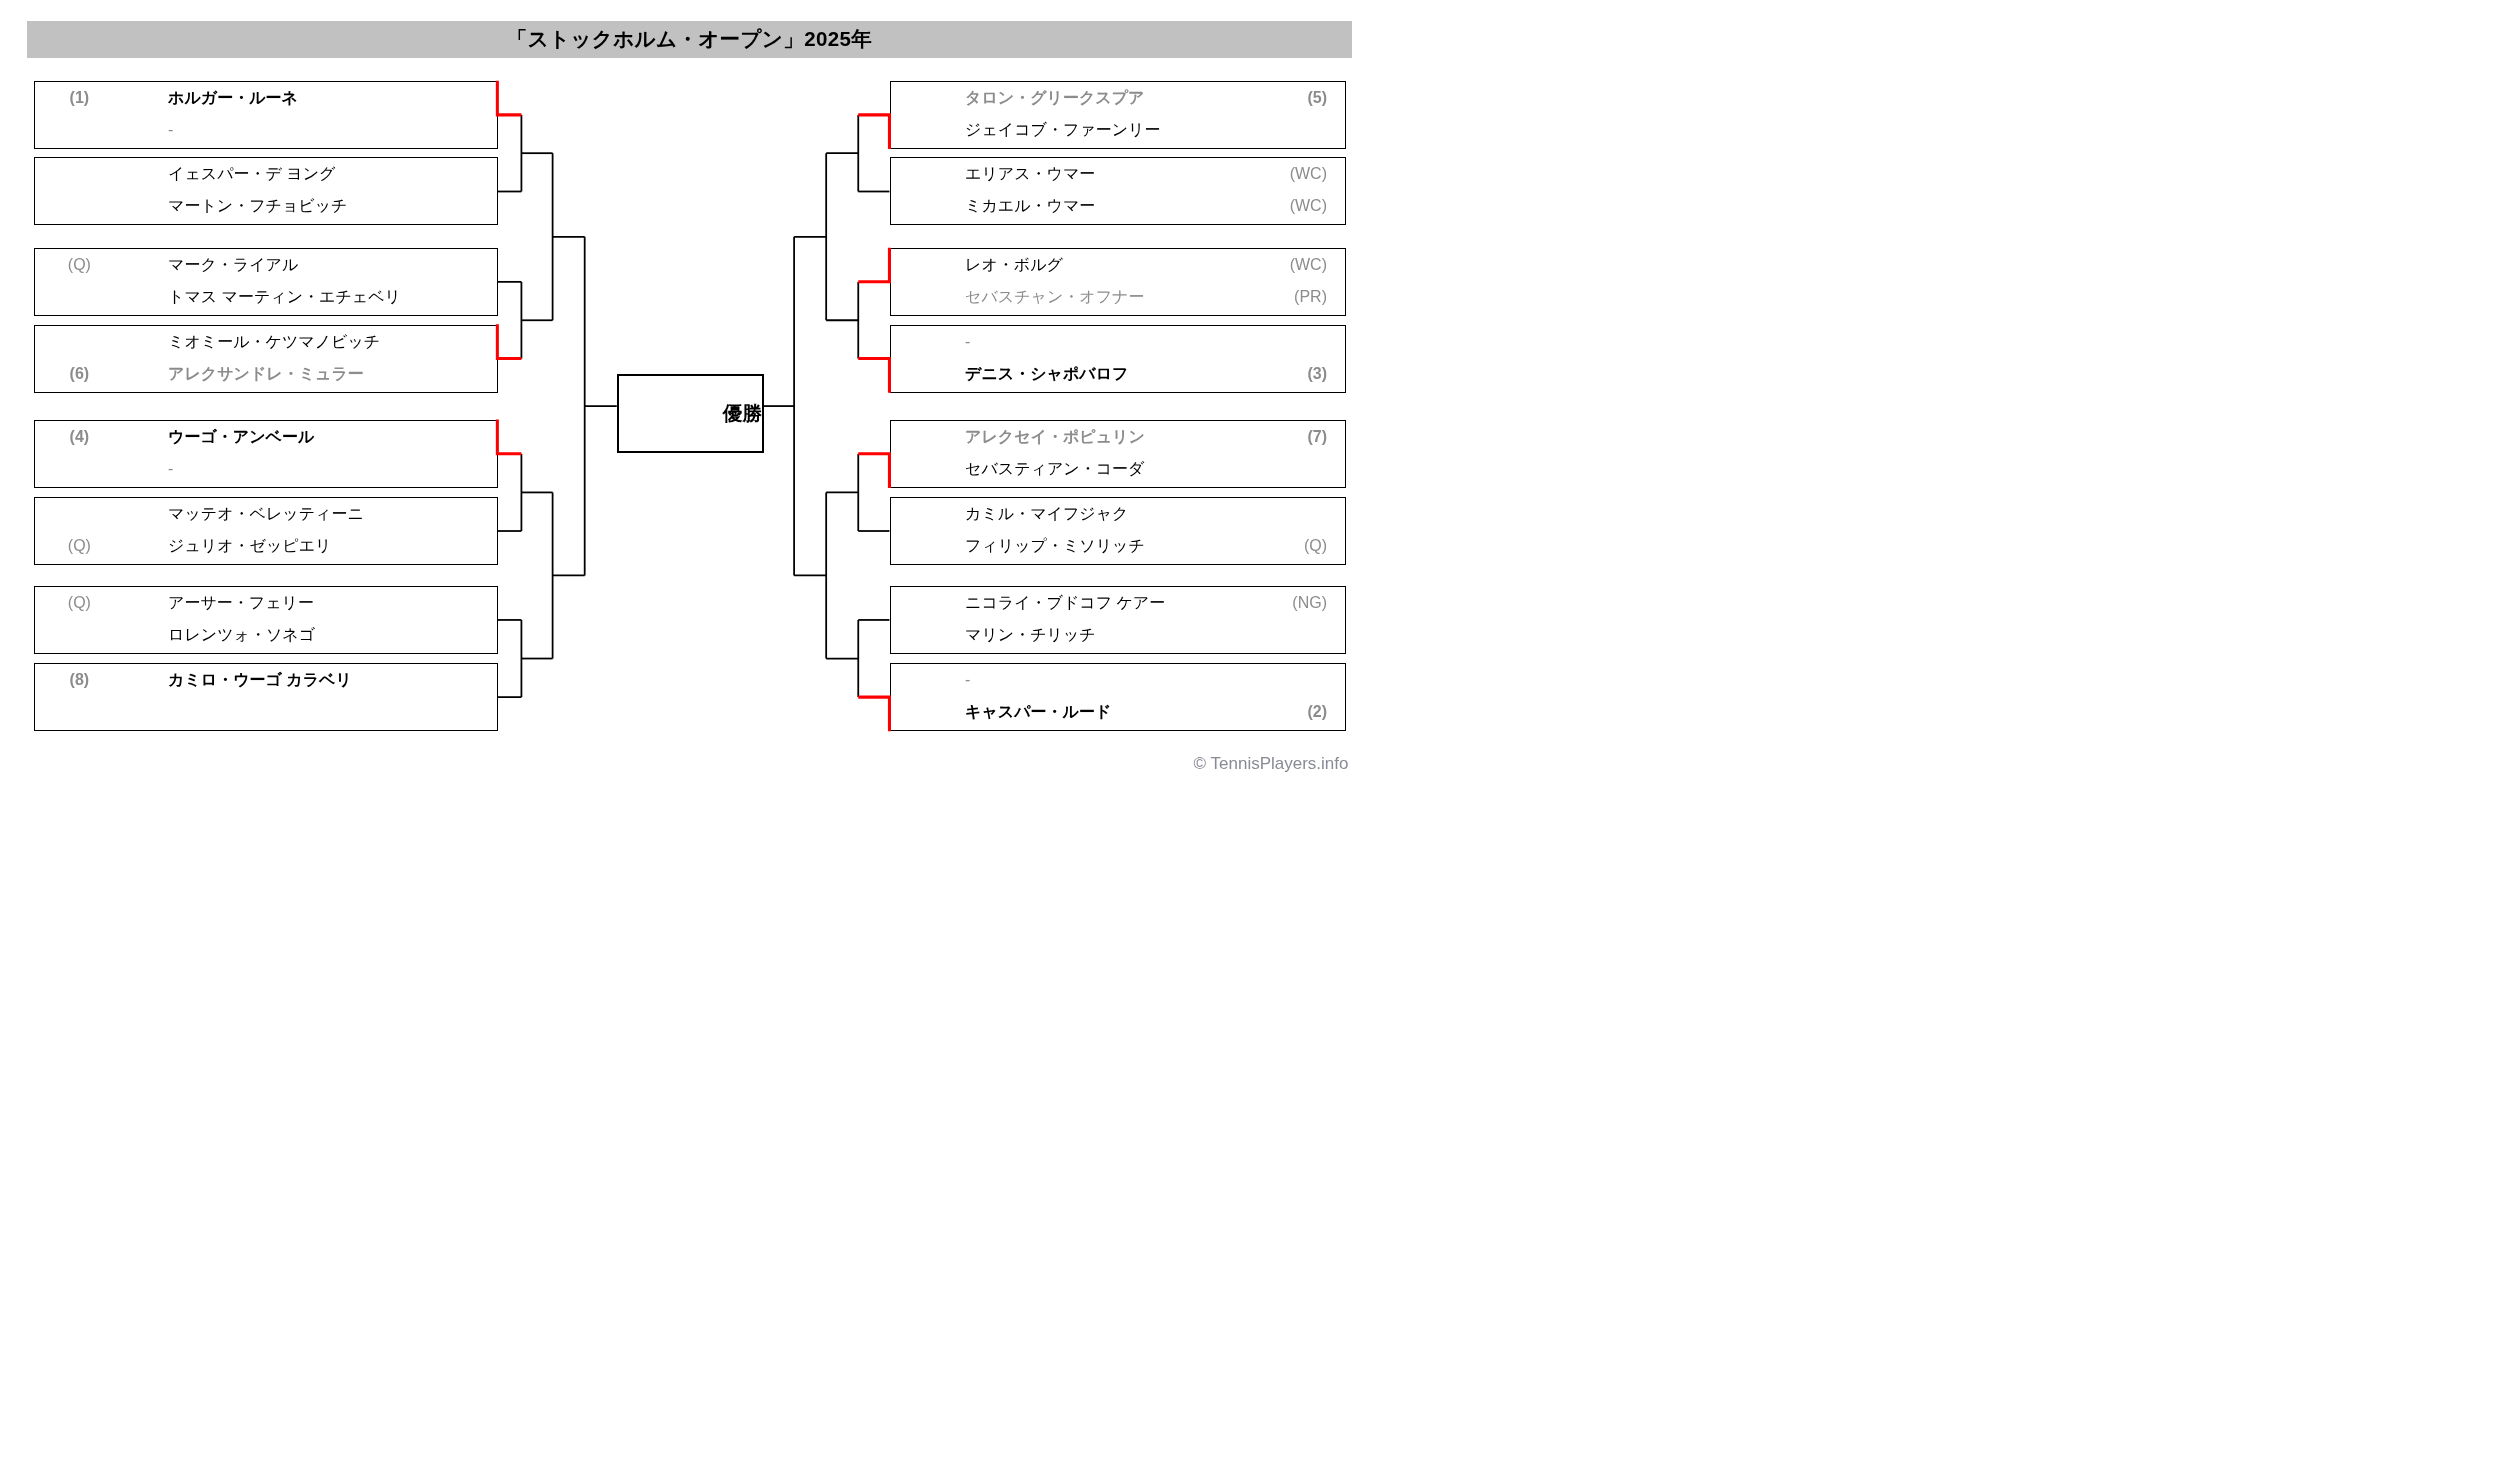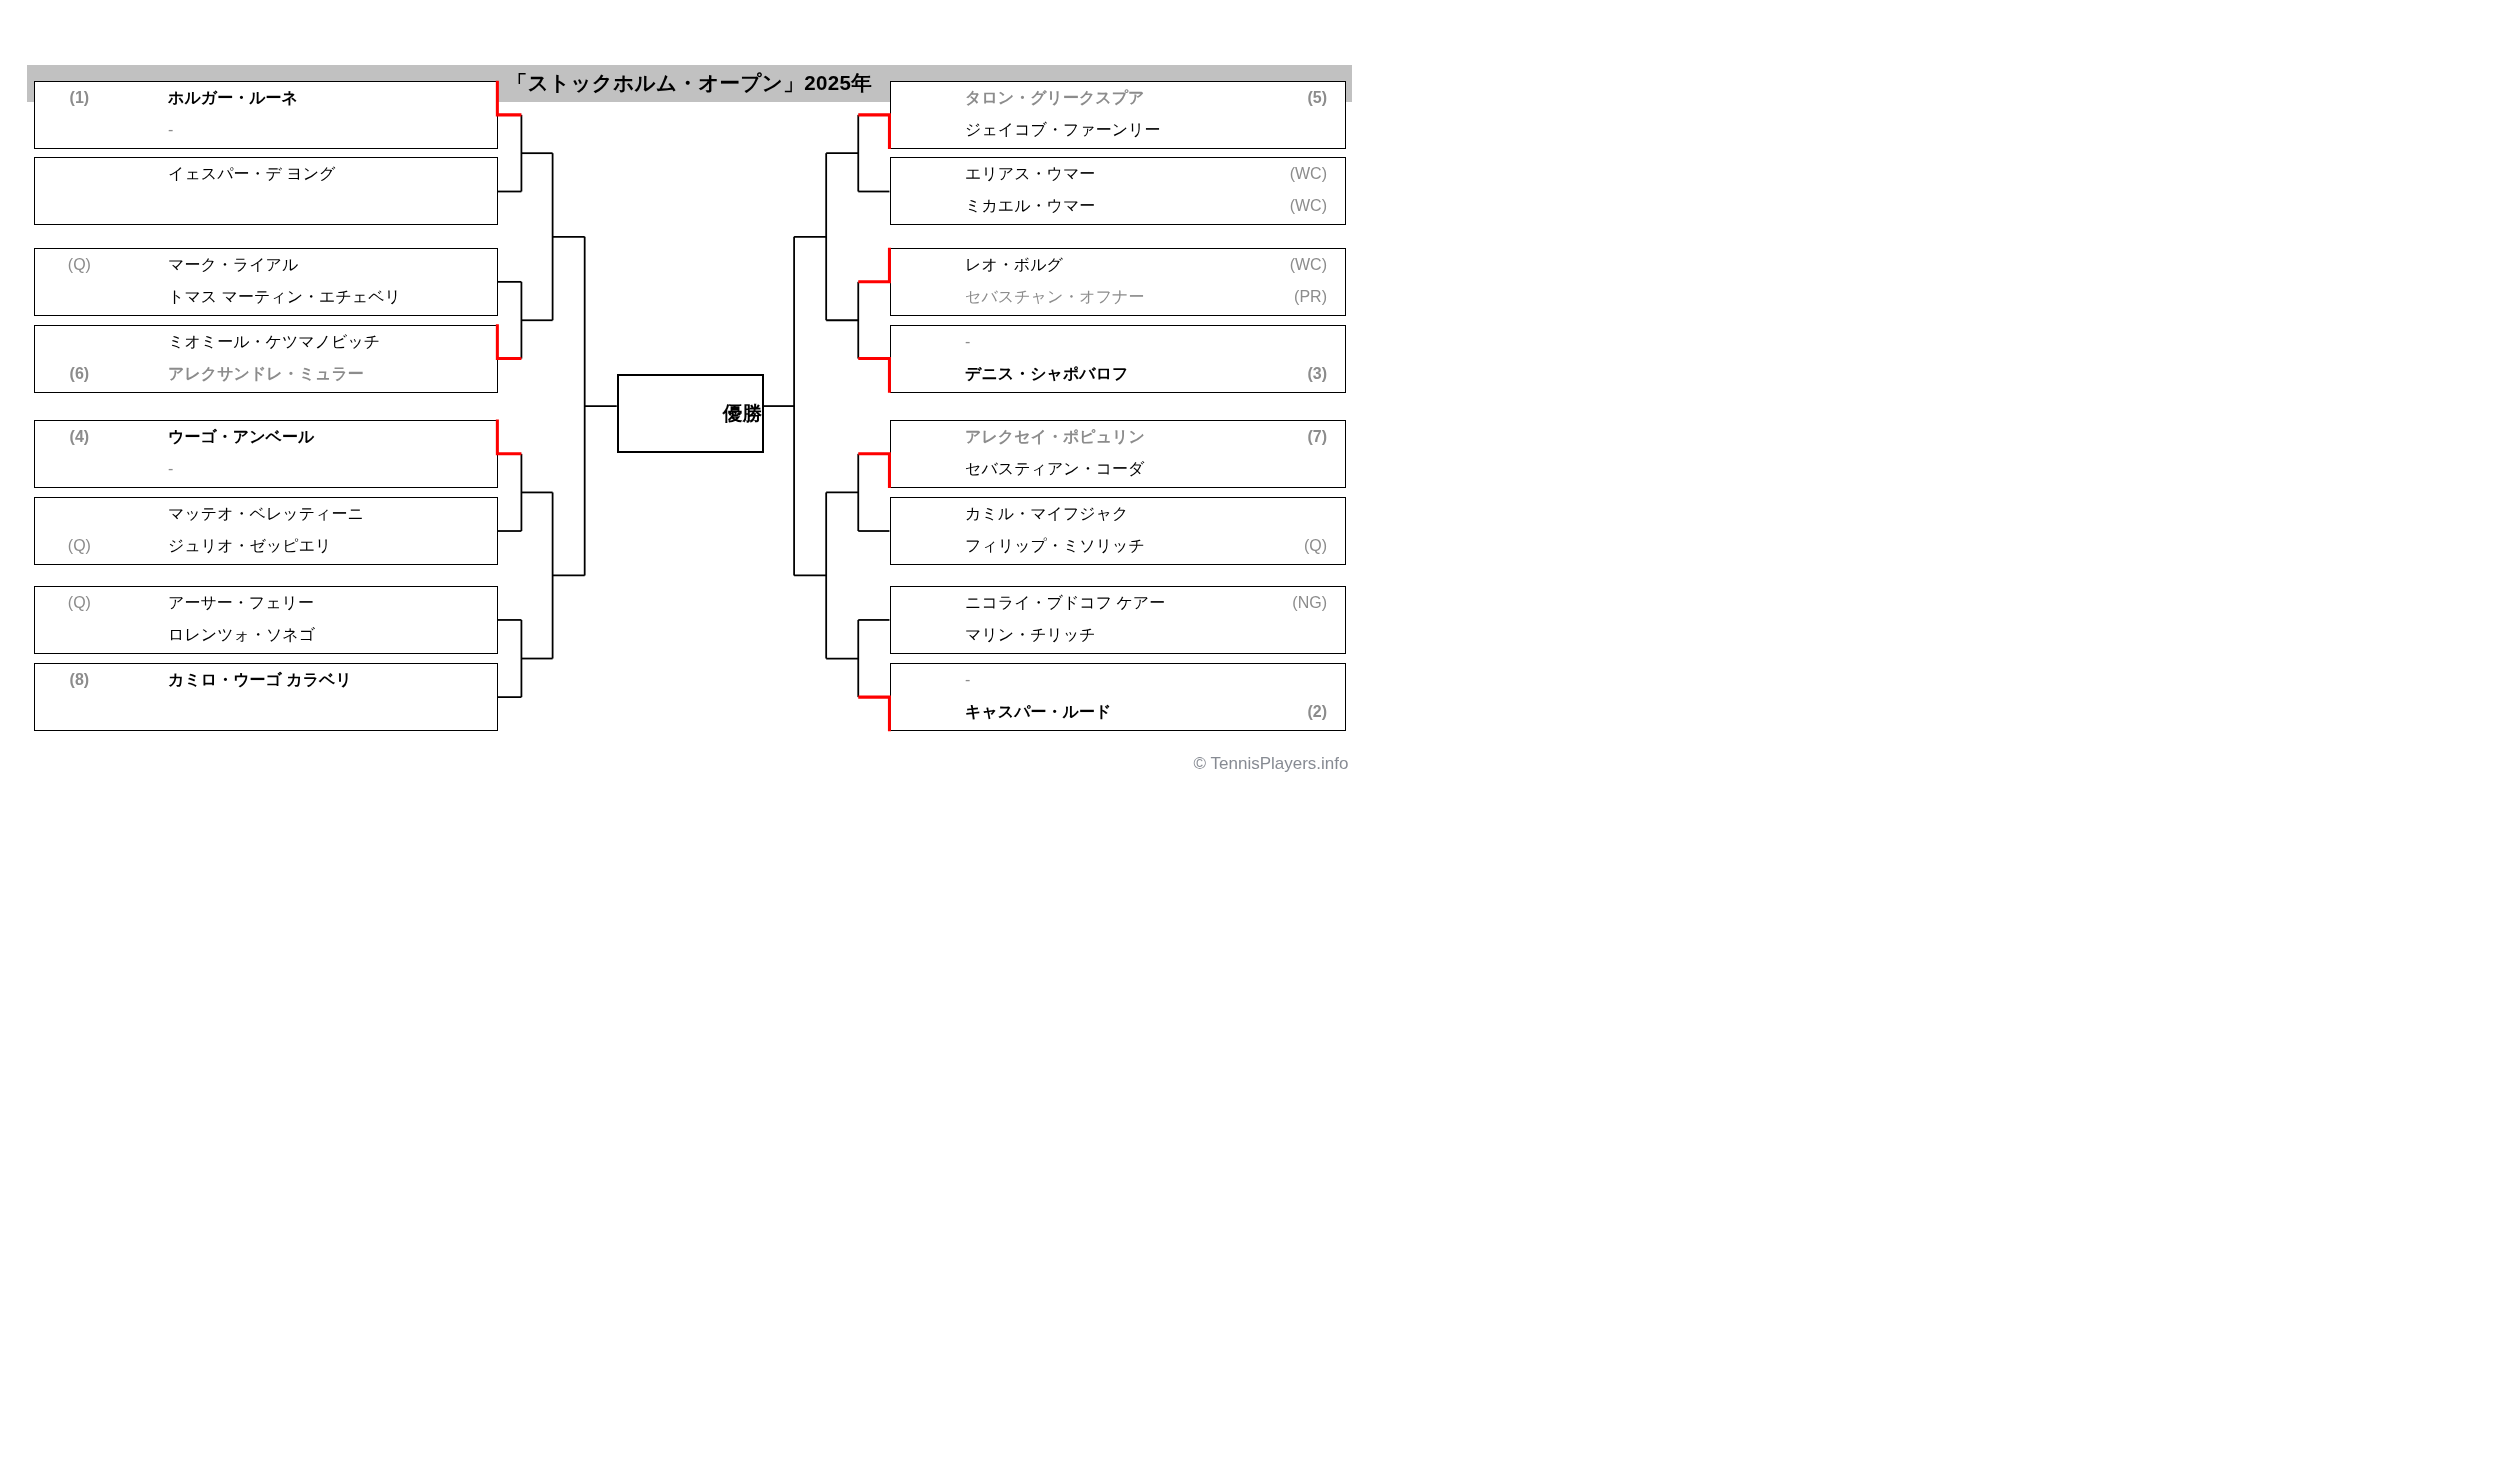--- a/index.html
+++ b/index.html
@@ -1,20 +1,20 @@
 <!DOCTYPE html>
 <html style="font-size:14.3px"><head>
 <meta charset="utf-8">
 <style>
   html,body{margin:0;padding:0;background:#ffffff;}
   body{font-family:"Liberation Sans","DejaVu Sans",sans-serif;}
   #stage{position:relative;width:1377px;height:802px;background:#ffffff;overflow:hidden;}
 
   .title-band{position:absolute;left:27px;top:20.5px;width:1325px;height:37px;
-    background:#c1c1c1;display:flex;align-items:center;justify-content:center;margin-top:44px;}
+    background:#c1c1c1;display:flex;align-items:center;justify-content:center;}
   .title-band .t{font-size:20.5px;font-weight:bold;color:#000;letter-spacing:0.4px;}
 
   .pbox{position:absolute;height:68px;border:1.8px solid #000;box-sizing:border-box;background:#fff;}
   .pbox.left{left:34px;width:464px;}
   .pbox.right{left:890px;width:456px;}
 
   .prow{position:relative;height:32px;display:flex;align-items:center;font-size:16px;color:#000;}
   .pbox.left .prow{padding-left:85px;}
   .pbox.right .prow{padding-left:26px;}
 
@@ -49,20 +49,24 @@
     <div class="prow">
       <span class="seed"></span>
       <span class="pname grey">-</span>
     </div>
   </div>
 
   <div class="pbox left" style="top:157px">
     <div class="prow">
       <span class="seed"></span>
       <span class="pname">イェスパー・デ ヨング</span>
+    </div>
+    <div class="prow">
+      <span class="seed"></span>
+      <span class="pname">マートン・フチョビッチ</span>
     </div>
   </div>
 
   <div class="pbox left" style="top:248px">
     <div class="prow">
       <span class="seed">(Q)</span>
       <span class="pname">マーク・ライアル</span>
     </div>
     <div class="prow">
       <span class="seed"></span>

